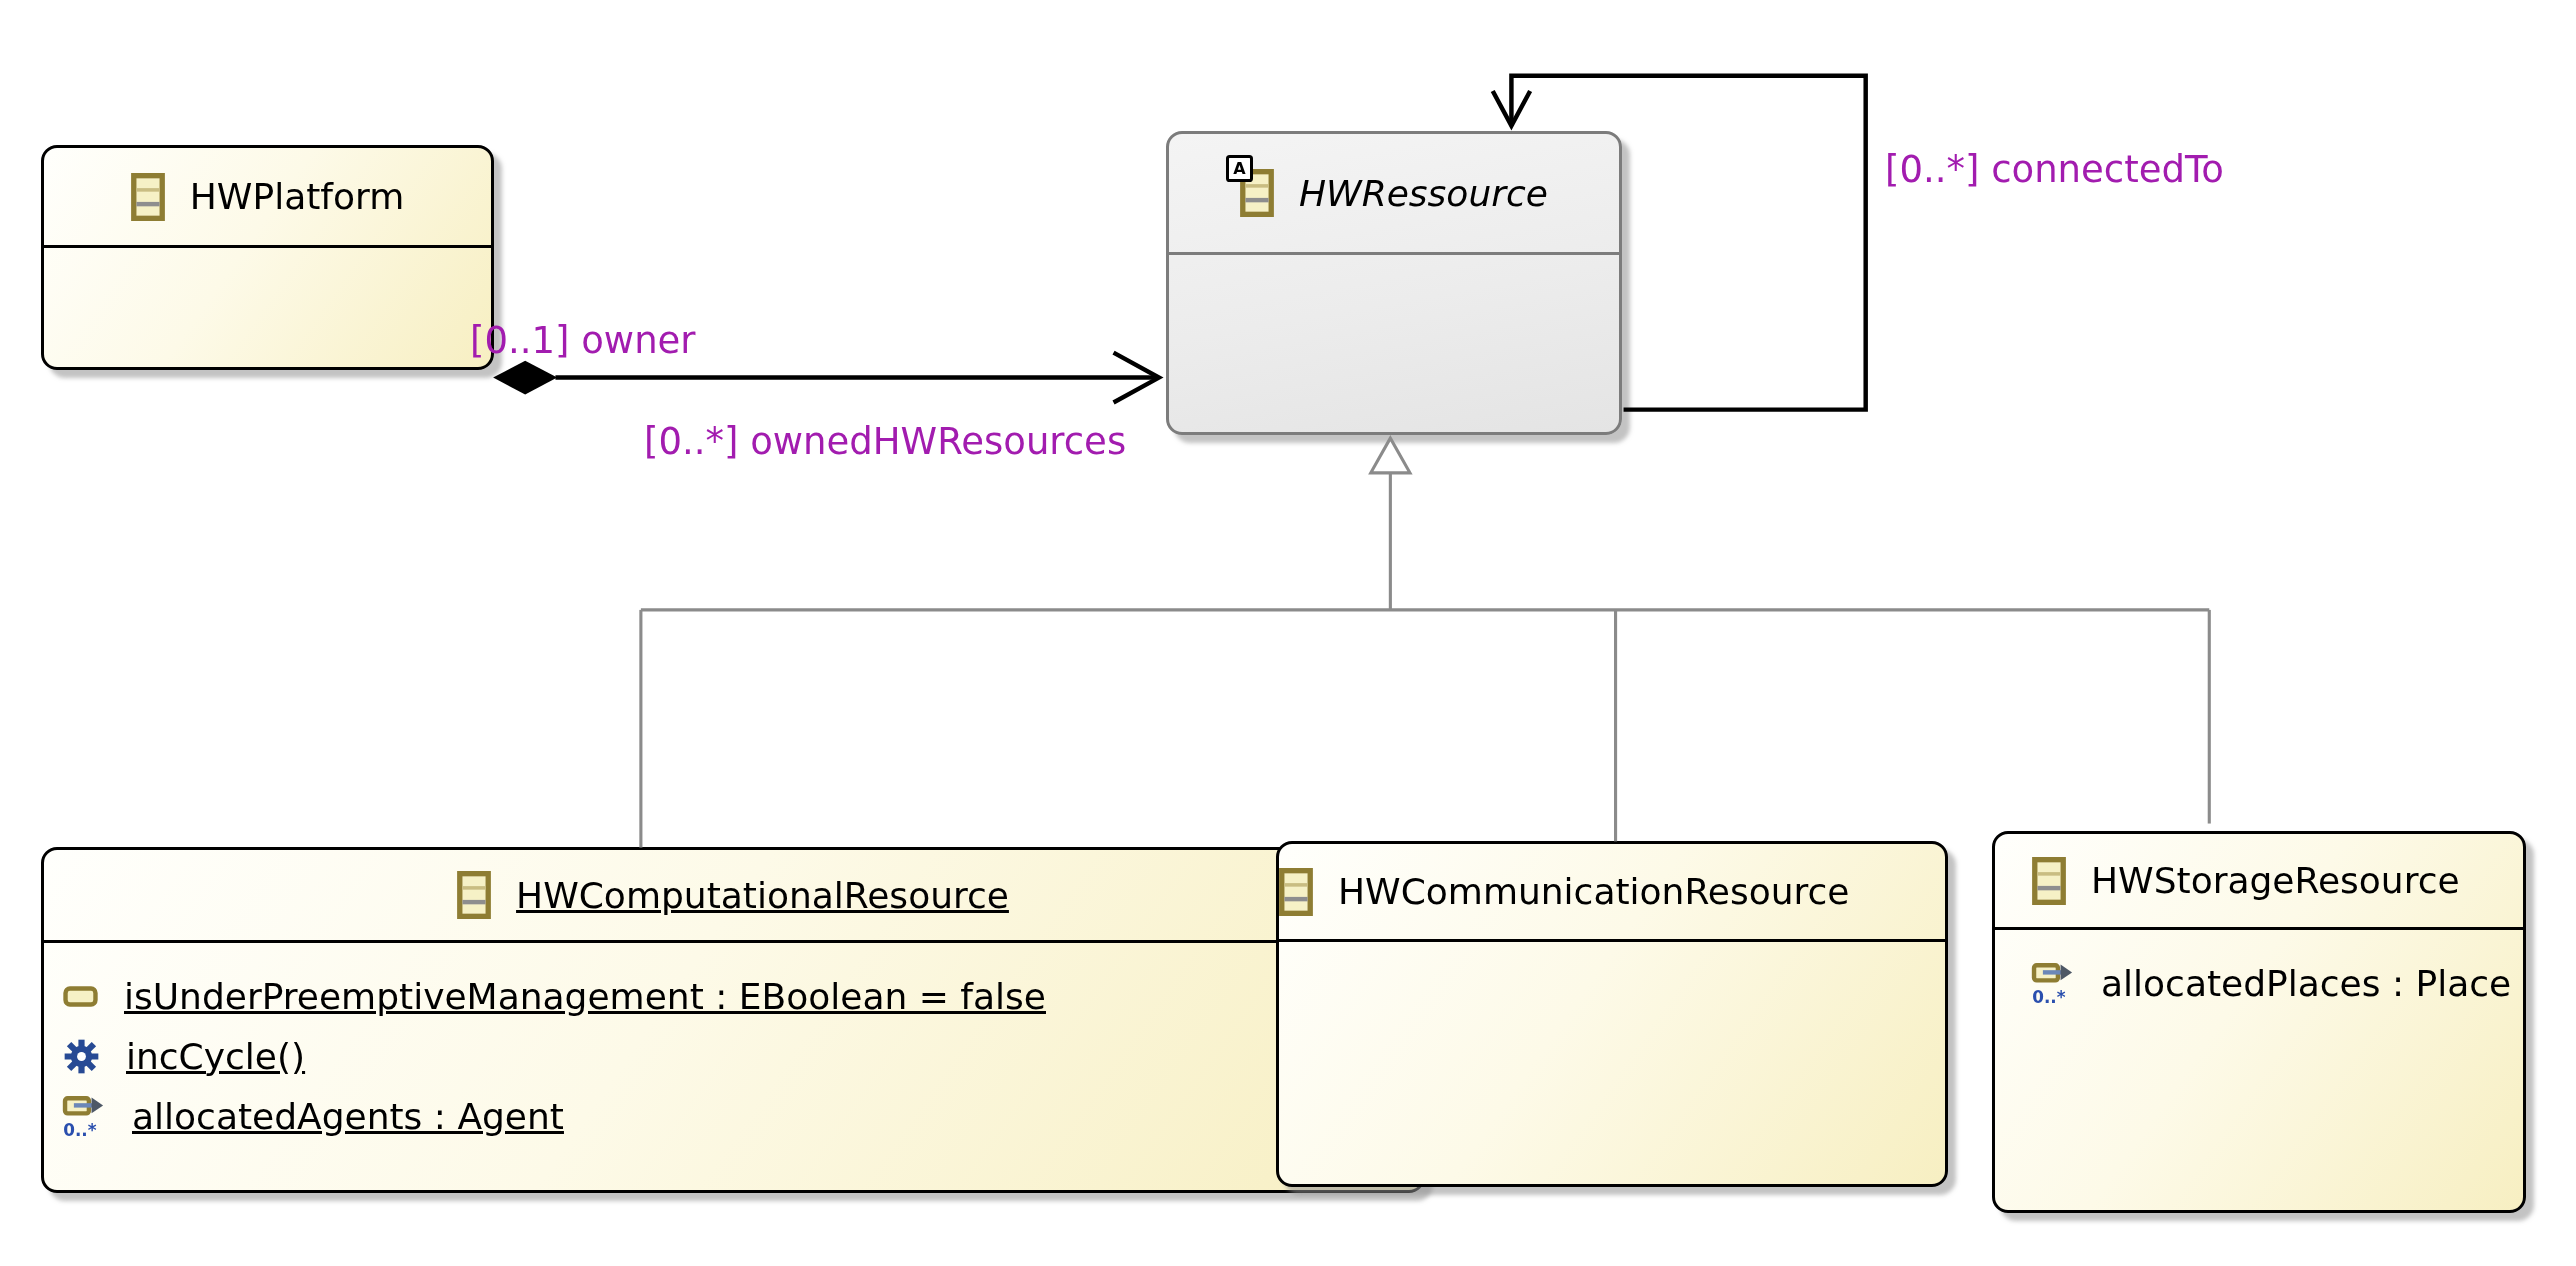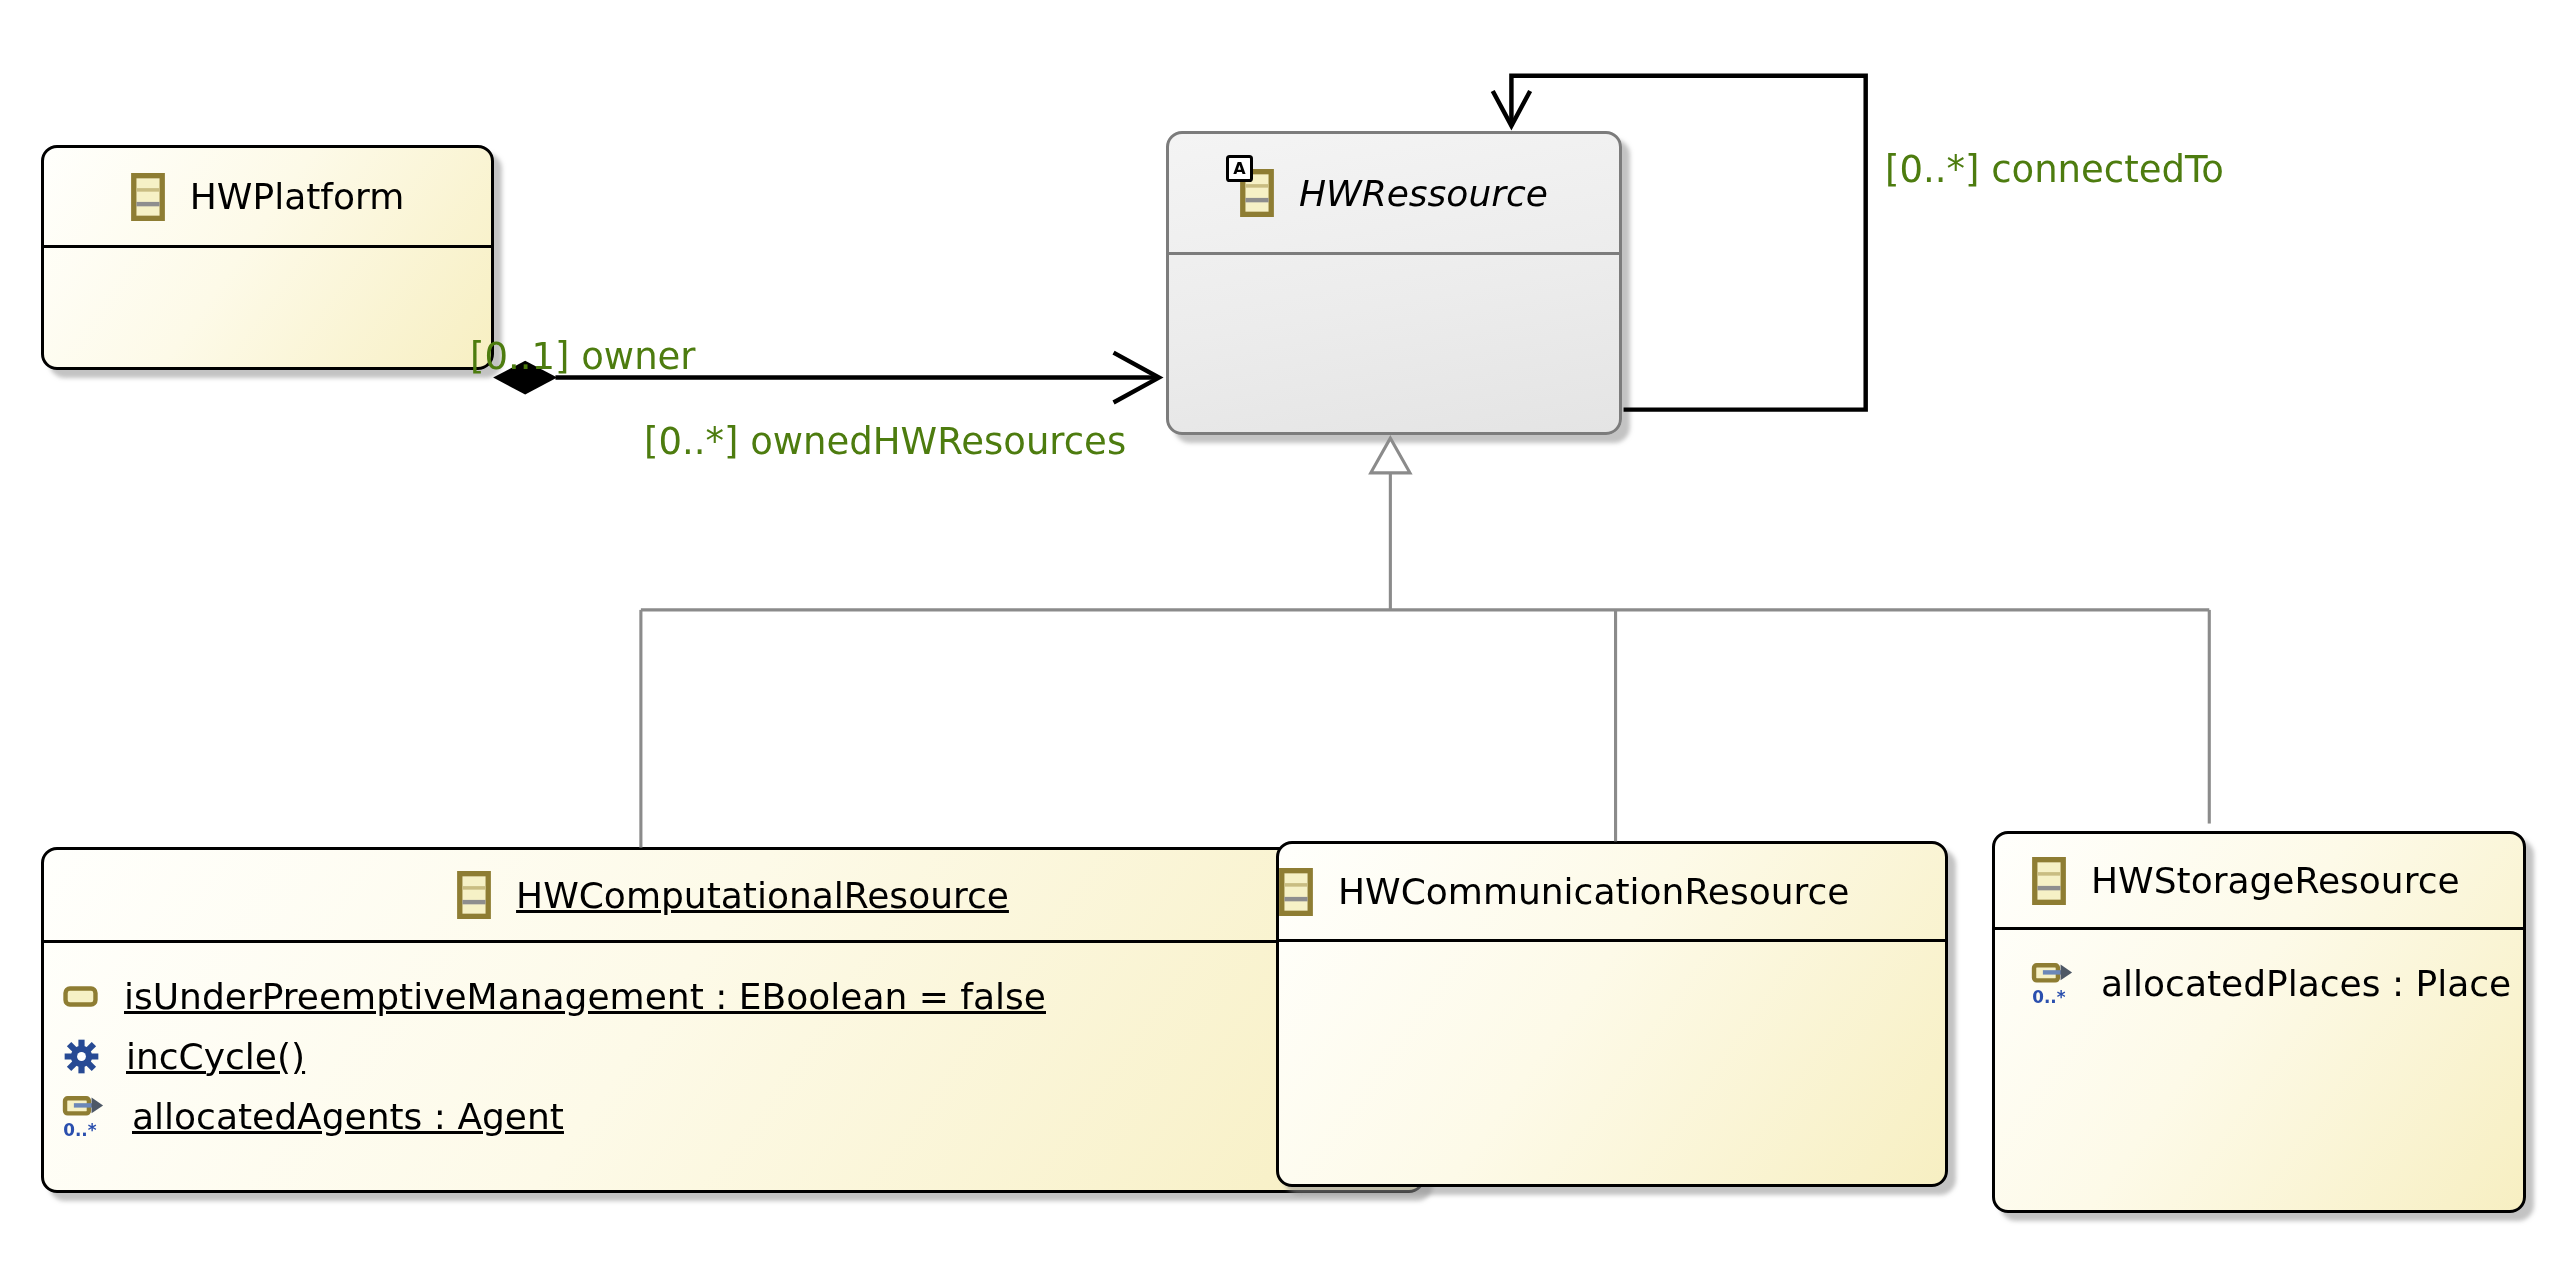--- a/index.html
+++ b/index.html
@@ -51,21 +51,21 @@
   .icon-wrap{position:relative;display:inline-flex;flex:0 0 auto;}
   .abstract-badge{
     position:absolute;left:-14.2px;top:-14.2px;
     width:21.4px;height:21.4px;
     background:#ffffff;border:3.6px solid #000;border-radius:3.6px;
     display:flex;align-items:center;justify-content:center;
     font-size:16px;font-weight:bold;font-style:normal;
   }
   .edge-label{
     position:absolute;z-index:4;
-    font-size:37px;white-space:nowrap;color:#4d7c0f;
+    font-size:37px;white-space:nowrap;color:#a21caf;
   }
 </style>
 </head>
 <body>
 
 <div id="canvas">
 
   <svg class="edges" width="2576" height="1267" viewBox="0 0 2894 1423">
 
     <g stroke="#8b8b8b" stroke-width="3.5" fill="none">
@@ -200,18 +200,18 @@
             <line x1="13" y1="14" x2="38" y2="14" stroke="#6b87b8" stroke-width="5"></line>
             <polygon points="33,5 46,14 33,23" fill="#4e5866"></polygon>
             <text x="1" y="49" font-size="19" font-weight="bold" fill="#2a4fae">0..*</text>
           </svg>
         </span>
         <span>allocatedPlaces : Place</span>
       </div>
     </div>
   </div>
 
-  <div class="edge-label" style="left:470px;top:319px;margin-top:16px;">[0..1] owner</div>
+  <div class="edge-label" style="left:470px;top:319px;">[0..1] owner</div>
   <div class="edge-label" style="left:644px;top:420px;">[0..*] ownedHWResources</div>
   <div class="edge-label" style="left:1885px;top:148px;">[0..*] connectedTo</div>
 
 </div>
 
 
 </body></html>

